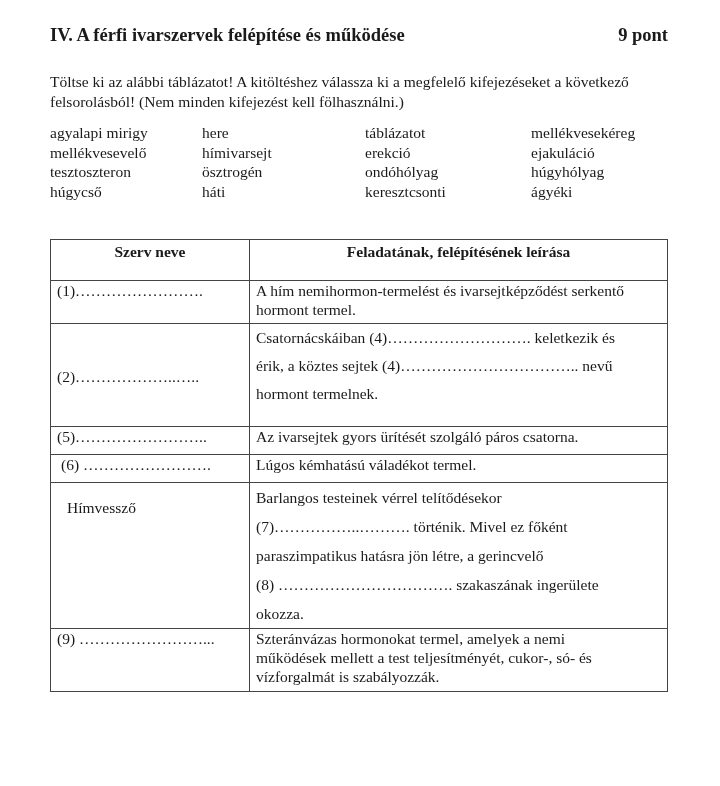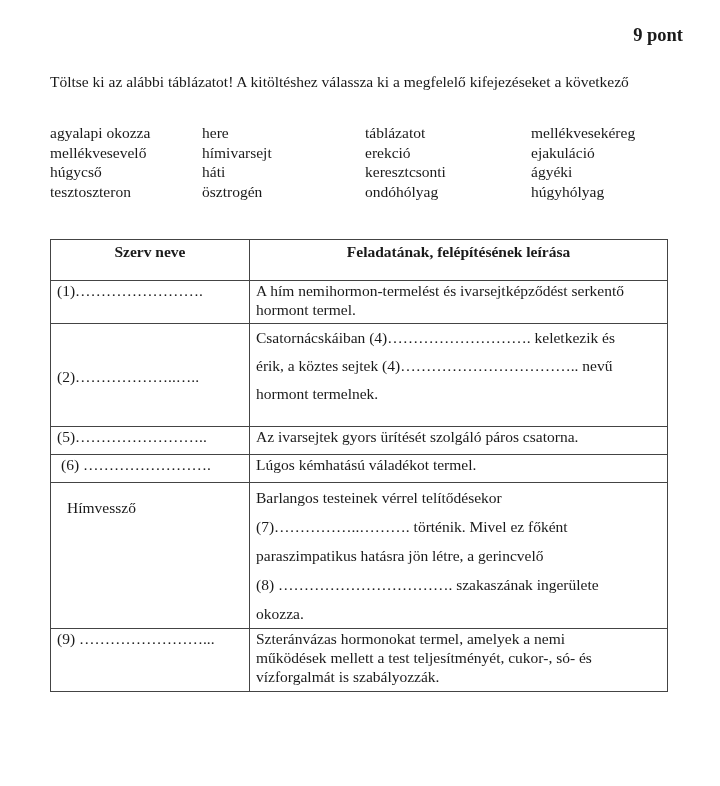--- a/index.html
+++ b/index.html
@@ -5,21 +5,21 @@
   html, body { margin: 0; padding: 0; background: #ffffff; }
   body {
     width: 720px; height: 786px; position: relative; overflow: hidden;
     font-family: "Liberation Serif", "DejaVu Serif", serif;
     color: #1a1a1a;
   }
   .title-row {
     position: absolute; left: 50px; top: 24px; width: 634px;
     font-weight: bold; font-size: 18.5px; line-height: 22px;
   }
-  .title-row .points { position: absolute; right: 1px; top: 0; }
+  .title-row .points { position: absolute; right: 16px; top: 0; }
   .instructions {
     position: absolute; left: 50px; top: 72px; width: 640px;
     font-size: 15.5px; line-height: 20px;
   }
   .word-bank {
     position: absolute; left: 50px; top: 123px; width: 640px;
     font-size: 15.5px; line-height: 19.5px;
   }
   .word-row { position: relative; height: 19.5px; white-space: nowrap; }
   .word-row span { position: absolute; top: 0; }
@@ -50,51 +50,53 @@
   .r7 td { height: 145px; }
   .r7 td.desc { line-height: 29px; padding-top: 0; }
   .r7 td.name { padding-top: 15px; height: 130px; line-height: 19px; padding-left: 16px; }
   .r9 td { height: 62px; padding-top: 18px; line-height: 19px; }
   .indent { padding-left: 4px; display: inline-block; }
 </style>
 </head>
 <body>
 
 <div class="title-row">
+  <span>IV. A férfi ivarszervek felépítése és működése</span>
   <span class="points">9 pont</span>
 </div>
 
 <div class="instructions">
   <div>Töltse ki az alábbi táblázatot! A kitöltéshez válassza ki a megfelelő kifejezéseket a következő</div>
+  <div>felsorolásból! (Nem minden kifejezést kell fölhasználni.)</div>
 </div>
 
 <div class="word-bank">
   <div class="word-row">
-    <span class="c0">agyalapi okozza</span>
+    <span class="c0">agyalapi mirigy</span>
     <span class="c1">here</span>
     <span class="c2">táblázatot</span>
     <span class="c3">mellékvesekéreg</span>
   </div>
   <div class="word-row">
     <span class="c0">mellékvesevelő</span>
     <span class="c1">hímivarsejt</span>
     <span class="c2">erekció</span>
     <span class="c3">ejakuláció</span>
   </div>
   <div class="word-row">
+    <span class="c0">tesztoszteron</span>
+    <span class="c1">ösztrogén</span>
+    <span class="c2">ondóhólyag</span>
+    <span class="c3">húgyhólyag</span>
+  </div>
+  <div class="word-row">
     <span class="c0">húgycső</span>
     <span class="c1">háti</span>
     <span class="c2">keresztcsonti</span>
     <span class="c3">ágyéki</span>
-  </div>
-  <div class="word-row">
-    <span class="c0">tesztoszteron</span>
-    <span class="c1">ösztrogén</span>
-    <span class="c2">ondóhólyag</span>
-    <span class="c3">húgyhólyag</span>
   </div>
 </div>
 
 <table class="task">
   <tbody>
       <tr>
     <th class="col-a">Szerv neve</th>
     <th>Feladatának, felépítésének leírása</th>
   </tr>
   <tr class="r1">

